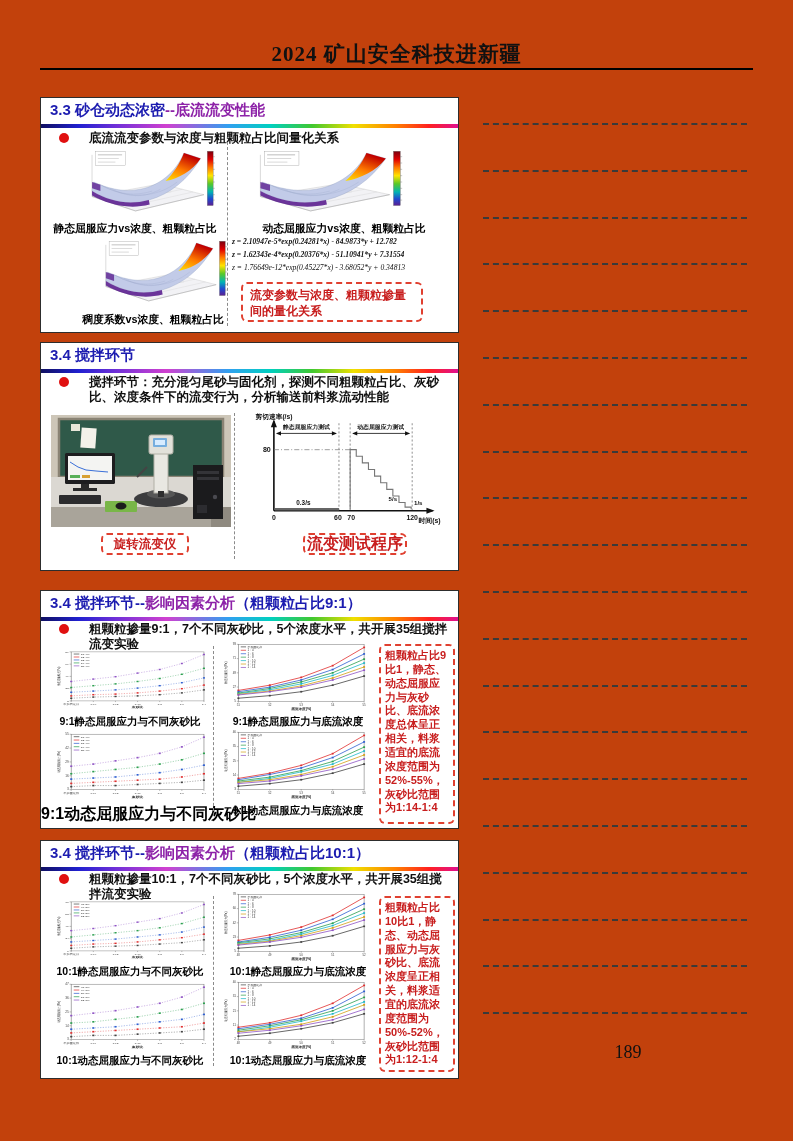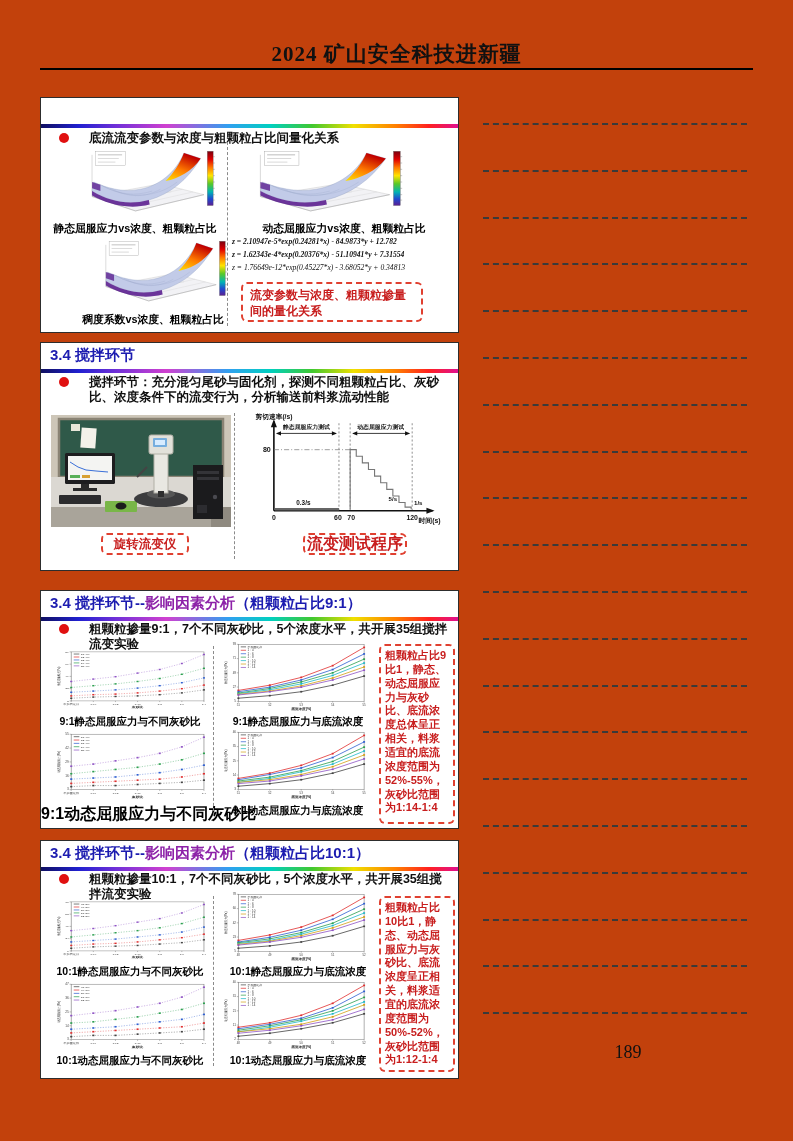--- a/index.html
+++ b/index.html
@@ -28,20 +28,23 @@
 </style>
 </head>
 <body>
 
 <div class="page">
 
   <div class="header-title">2024 矿山安全科技进新疆</div>
   <div class="header-rule"></div>
 
   <section class="slide" style="top:97px;height:236px;">
+    <div class="slide-title">
+      <span style="color: rgb(28, 28, 176);">3.3 砂仓动态浓密</span><span style="color: rgb(141, 34, 168);">--底流流变性能</span>
+    </div>
     <div class="rainbow"></div>
     <div class="bullet" style="left:18px;top:33px;width:392px;">
       <span class="dot"></span>
       <span>底流流变参数与浓度与粗颗粒占比间量化关系</span>
     </div>
 
     <svg class="abs surf3d" viewBox="0 0 170 84" preserveAspectRatio="none" style="left:36px;top:46px;width:142px;height:76px;">
 <defs>
  <linearGradient id="cb" x1="0" y1="0" x2="0" y2="1">
   <stop offset="0" stop-color="#7a0010"></stop>

